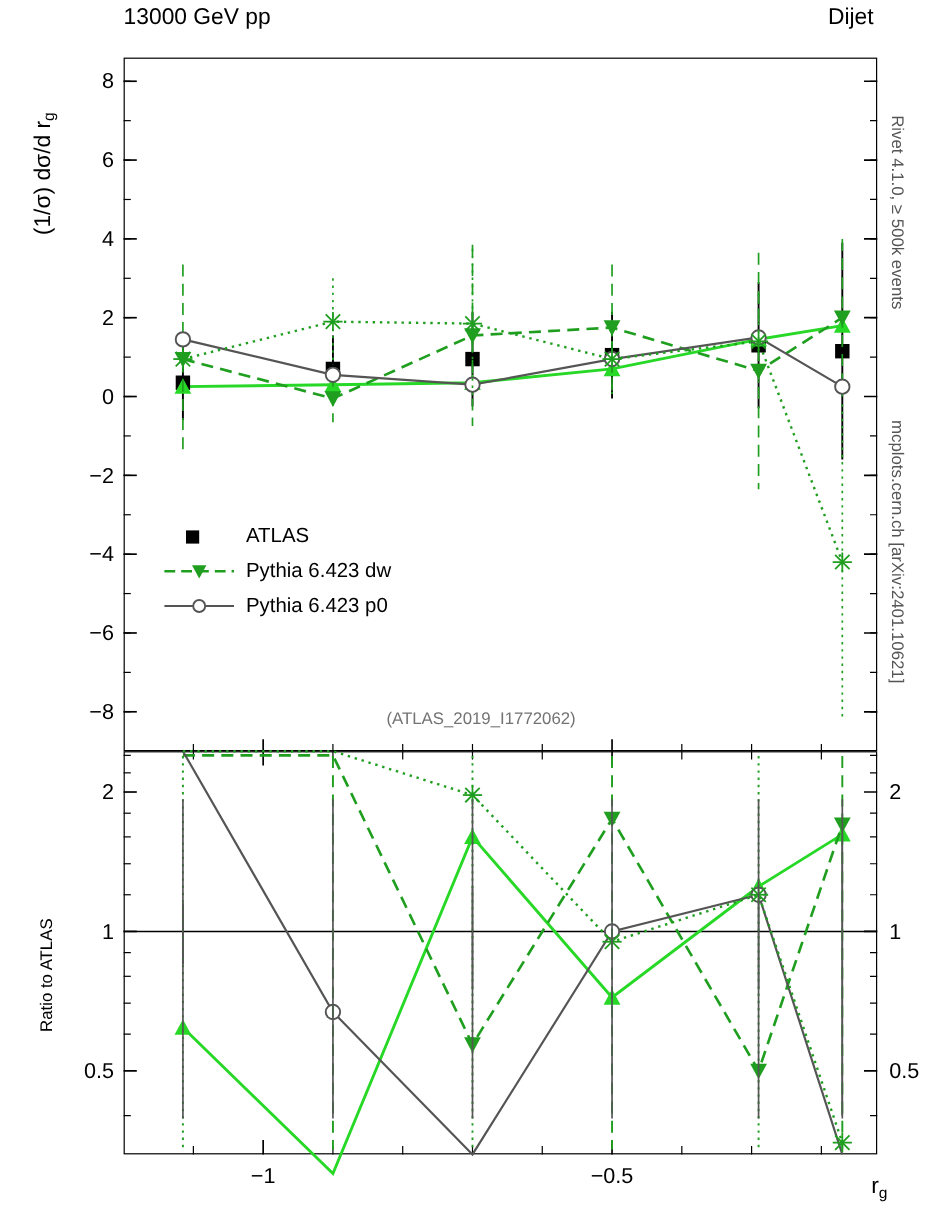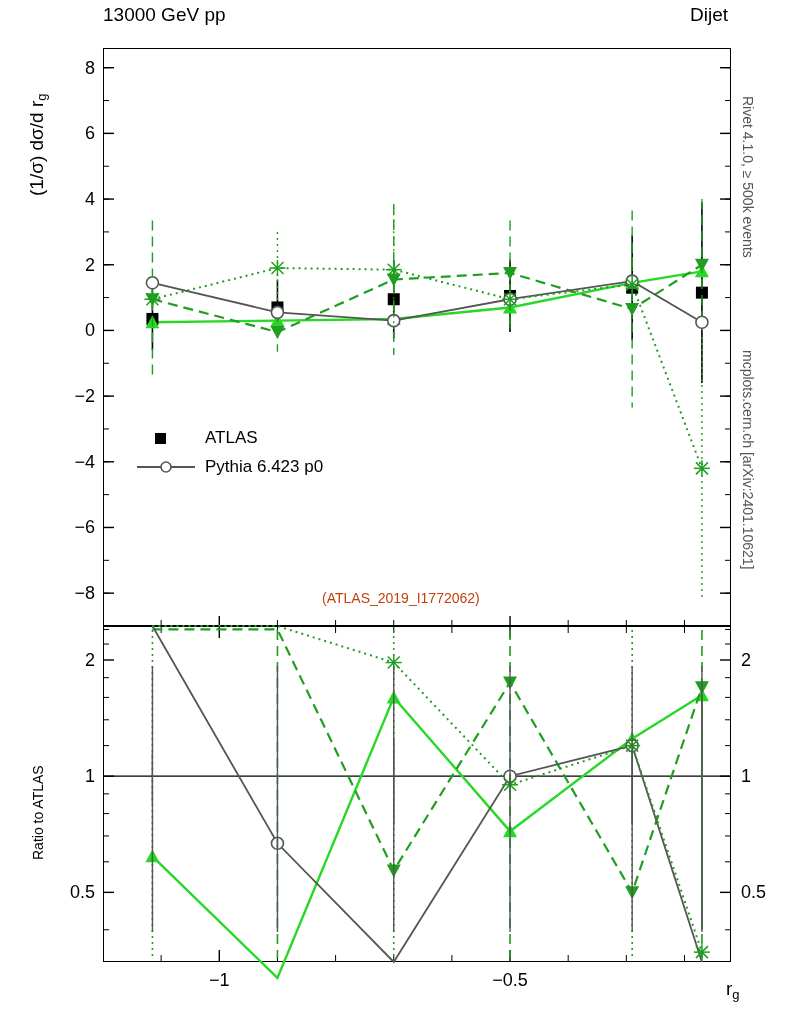--- a/index.html
+++ b/index.html
@@ -10,25 +10,25 @@
   .hdr{font-size:19px;}
   .rot{transform-origin:0 0;}
 
   
   #main-frame{position:absolute;left:103px;top:48px;width:628px;height:578px;border:1.6px solid #000;box-sizing:border-box;}
   #ratio-frame{position:absolute;left:103px;top:626px;width:628px;height:336px;border:1.6px solid #000;box-sizing:border-box;}
 
   svg.overlay{position:absolute;left:0;top:0;width:786px;height:1024px;pointer-events:none;}
 
   .legend{position:absolute;left:135px;top:428px;font-size:17px;}
-  .legend .row{height:29px;display:flex;align-items:flex-start;}
+  .legend .row{height:29px;display:flex;align-items:flex-end;}
   .legend .key{width:62px;height:20px;position:relative;margin-right:8px;}
   .legend .lbl{white-space:nowrap;}
 
-  .watermark{position:absolute;font-size:14px;color:#c2410c;}
+  .watermark{position:absolute;font-size:14px;color:#737373;}
   .rightlbl{position:absolute;font-size:14px;color:#555;transform-origin:0 0;white-space:nowrap;}
 </style>
 </head>
 <body>
 
 <div class="page">
 
   <div class="txt hdr" style="left:103px;top:4px;">13000 GeV pp</div>
   <div class="txt hdr" style="left:690px;top:4px;">Dijet</div>
 
@@ -308,20 +308,29 @@
       <span class="key">
         <svg width="62" height="20">
             <rect x="20" y="5" width="11" height="11" fill="#000"></rect>
           </svg>
       </span>
       <span class="lbl">ATLAS</span>
     </div>
     <div class="row">
       <span class="key">
         <svg width="62" height="20">
+            <line x1="2" y1="10" x2="60" y2="10" stroke="#1f9e1f" stroke-width="2.2" stroke-dasharray="9,5"></line>
+            <polygon points="31,16 37,5 25,5" fill="#1f9e1f"></polygon>
+          </svg>
+      </span>
+      <span class="lbl">Pythia 6.423 dw</span>
+    </div>
+    <div class="row">
+      <span class="key">
+        <svg width="62" height="20">
             <line x1="2" y1="10" x2="60" y2="10" stroke="#555" stroke-width="1.8"></line>
             <circle cx="31" cy="10" r="5" fill="#fff" stroke="#555" stroke-width="1.6"></circle>
           </svg>
       </span>
       <span class="lbl">Pythia 6.423 p0</span>
     </div>
   </div>
 
 </div>
 

